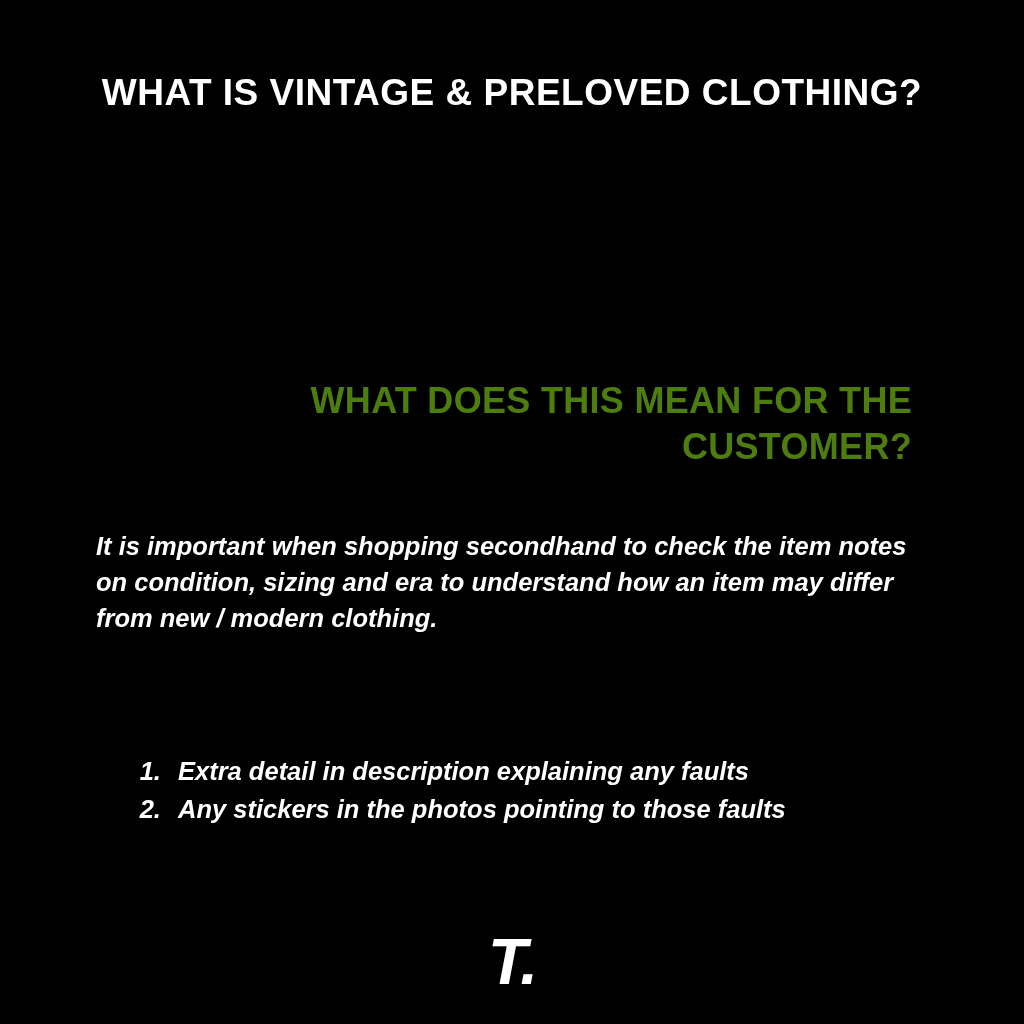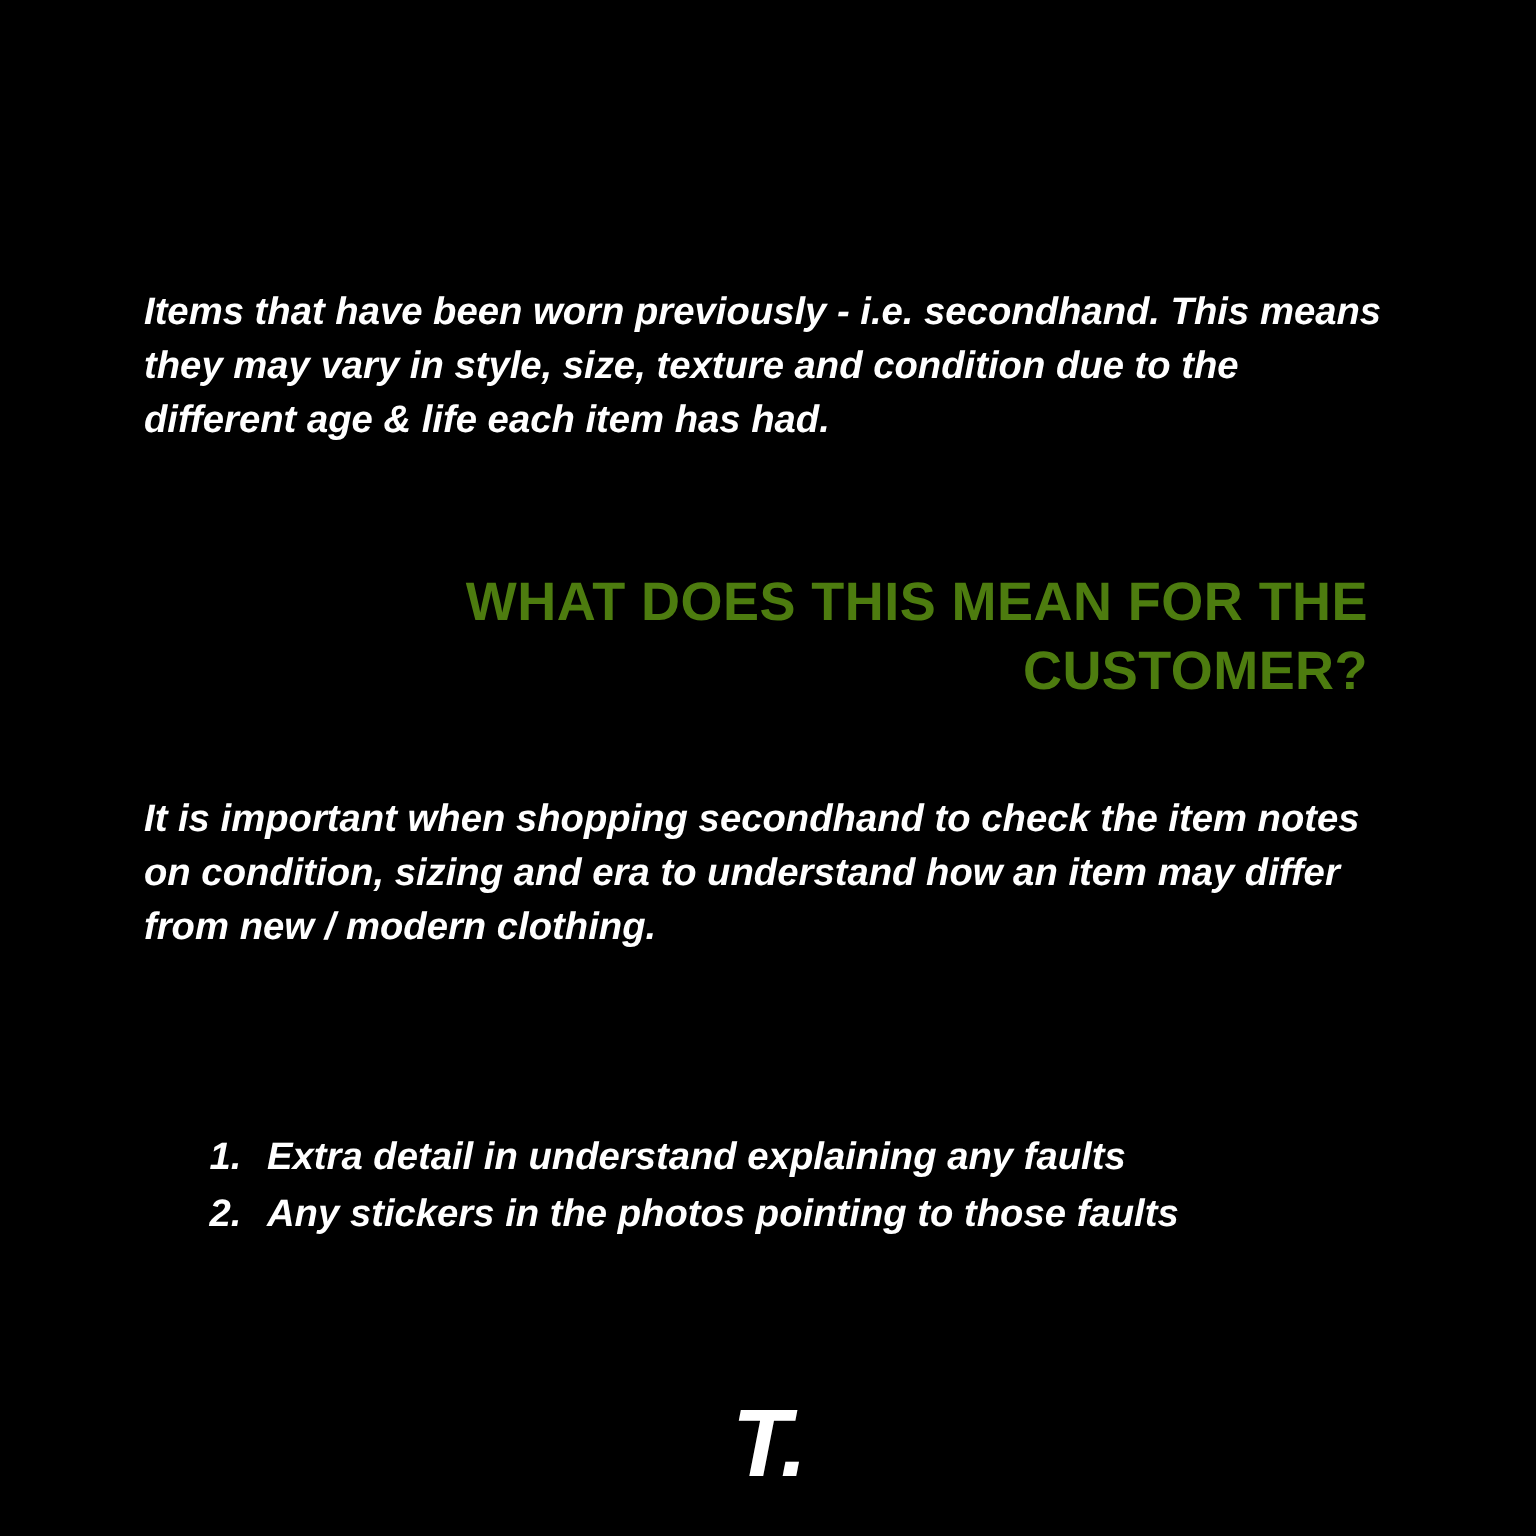--- a/index.html
+++ b/index.html
@@ -95,28 +95,28 @@
     line-height: 1;
     color: #ffffff;
     font-family: "Liberation Sans", sans-serif;
   }
 </style>
 </head>
 <body>
 
 <div class="page">
 
+  <div class="heading-main">WHAT IS VINTAGE &amp; PRELOVED CLOTHING?</div>
 
-  <div class="para para-1">Items that have been worn previously - i.e. secondhand. This means they may vary in style, size, texture and condition due to the different age &amp; life each item has had.</div>
 
   <div class="heading-sub">WHAT DOES THIS MEAN FOR THE CUSTOMER?</div>
 
   <div class="para para-2">It is important when shopping secondhand to check the item notes on condition, sizing and era to understand how an item may differ from new / modern clothing.</div>
 
 
   <ol class="list">
-    <li>Extra detail in understand explaining any faults</li>
+    <li>Extra detail in description explaining any faults</li>
     <li>Any stickers in the photos pointing to those faults</li>
   </ol>
 
   <div class="logo">T.</div>
 
 </div>
 
 </body></html>

